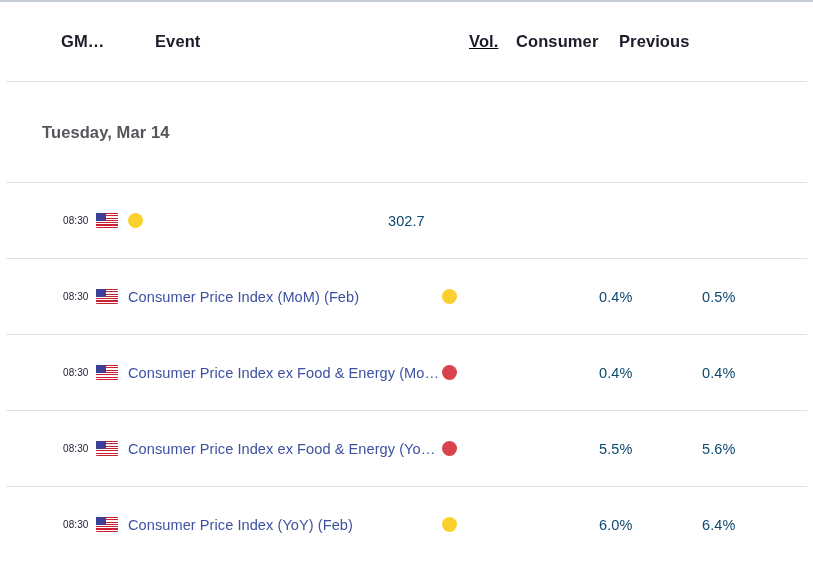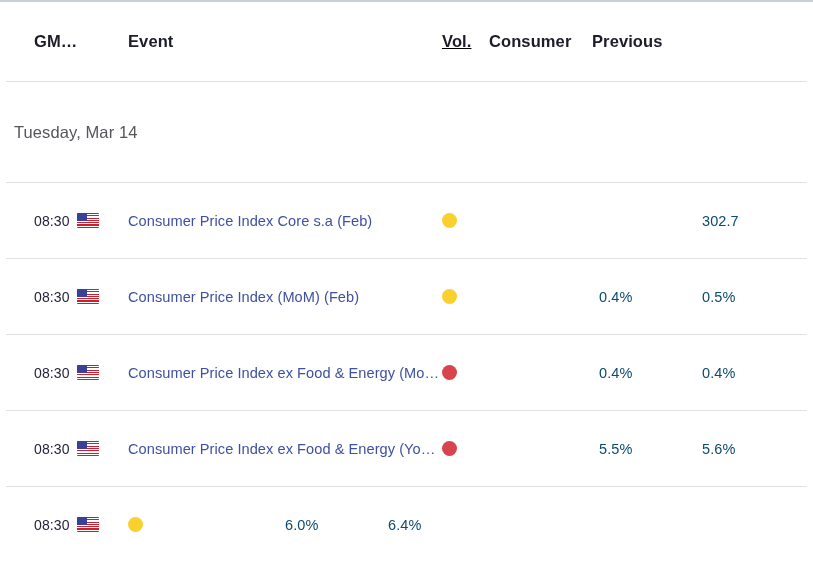--- a/index.html
+++ b/index.html
@@ -79,20 +79,21 @@
   }
   .col-previous {
     flex: 1 1 auto;
     box-sizing: border-box;
     text-align: left;
   }
 
   
   .header-row {
     height: 79px;
+    padding-left: 27px;
   }
   .header-cell {
     font-size: 16.5px;
     font-weight: 700;
     color: #1c1c2b;
     letter-spacing: 0.1px;
     white-space: nowrap;
   }
   .header-row .col-time {
     padding-left: 34px;
@@ -100,39 +101,40 @@
   .header-row .col-vol {
     justify-content: flex-start;
     text-decoration: underline;
   }
 
   
   .date-row {
     height: 100px;
   }
   .date-label {
-    padding-left: 14px;
+    padding-left: 42px;
     font-size: 16.5px;
-    font-weight: 400;
+    font-weight: 700;
     color: #55565c;
     letter-spacing: 0.1px;
     white-space: nowrap;
     text-align: center;
   }
 
   
   .event-row {
     height: 75px;
   }
 
   .time-text {
-    font-size: 14px;
+    font-size: 10px;
     color: #24243a;
     white-space: nowrap;
     letter-spacing: 0.1px;
+    margin-left: 29px;
   }
 
   .flag {
     display: inline-block;
     width: 22px;
     height: 15px;
     position: relative;
     overflow: hidden;
     border-radius: 1px;
     flex: 0 0 22px;
@@ -226,23 +228,20 @@
   <div id="rows-container">
       <div class="row event-row">
         <div class="col-time">
           <span class="time-text">08:30</span>
           <span class="flag">
             <span class="stripes"></span>
             <span class="canton"></span>
             <span class="stars"></span>
           </span>
         </div>
-        <div class="col-event">
-          <a class="event-link">Consumer Price Index Core s.a (Feb)</a>
-        </div>
         <div class="col-vol">
           <span class="vol-dot" style="background: rgb(250, 208, 46);"></span>
         </div>
         <div class="col-actual"><span class="value"></span></div>
         <div class="col-consensus"><span class="value"></span></div>
         <div class="col-previous"><span class="value">302.7</span></div>
       </div>
       <div class="divider"></div>
       <div class="row event-row">
         <div class="col-time">
@@ -306,20 +305,23 @@
       <div class="divider"></div>
       <div class="row event-row">
         <div class="col-time">
           <span class="time-text">08:30</span>
           <span class="flag">
             <span class="stripes"></span>
             <span class="canton"></span>
             <span class="stars"></span>
           </span>
         </div>
+        <div class="col-event">
+          <a class="event-link">Consumer Price Index (YoY) (Feb)</a>
+        </div>
         <div class="col-vol">
           <span class="vol-dot" style="background: rgb(250, 208, 46);"></span>
         </div>
         <div class="col-actual"><span class="value"></span></div>
         <div class="col-consensus"><span class="value">6.0%</span></div>
         <div class="col-previous"><span class="value">6.4%</span></div>
       </div>
     </div>
 
 </div>

